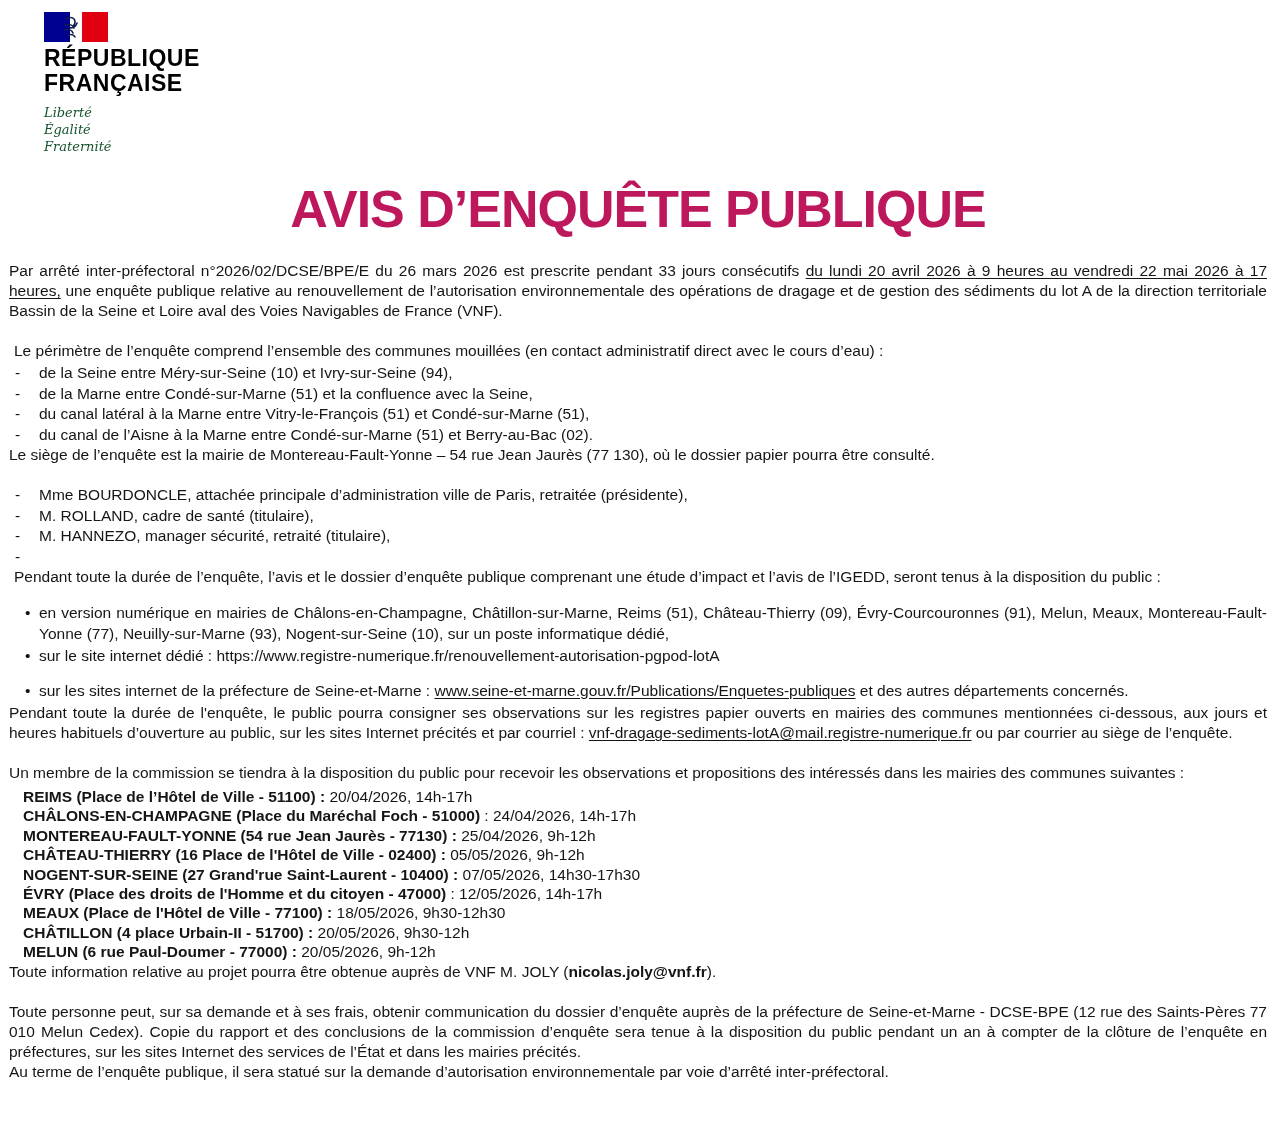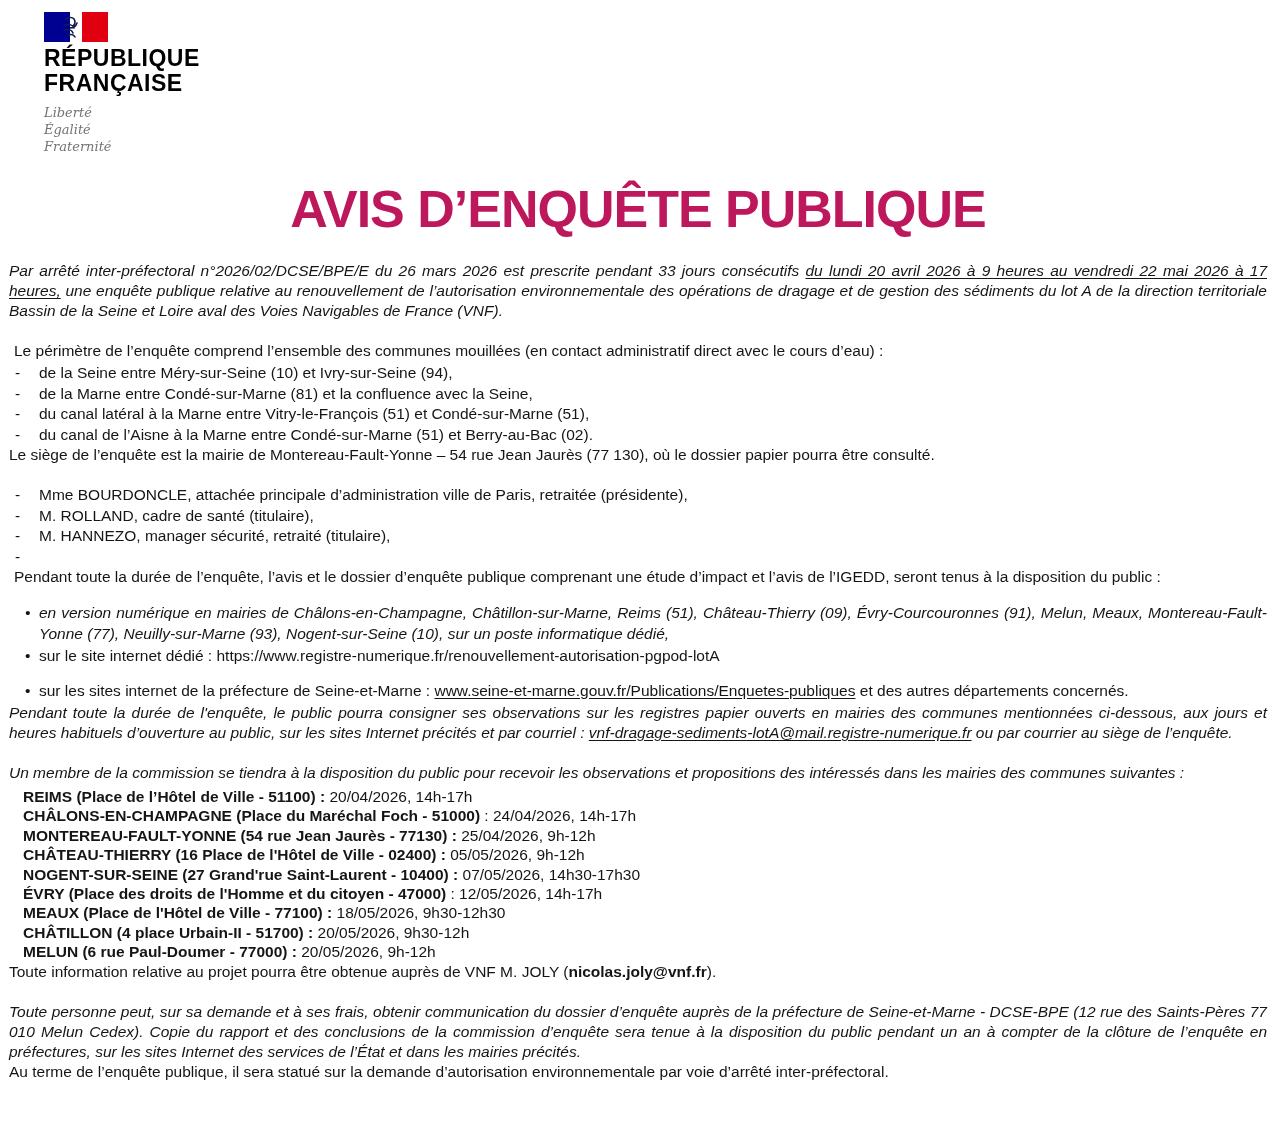--- a/index.html
+++ b/index.html
@@ -27,35 +27,35 @@
     line-height:25px;
     letter-spacing:0.5px;
     color:#000000;
   }
   .motto{
     margin-top:8px;
     font-family:"DejaVu Serif","Liberation Serif",serif;
     font-style:italic;
     font-size:13px;
     line-height:17px;
-    color:#737373;
+    color:#14532d;
   }
   
   h1.title{
     margin:26px 0 24px 0;
     text-align:center;
     font-size:52px;
     line-height:56px;
     font-weight:bold;
     letter-spacing:-1px;
     color:#be185d;
   }
   
   p, .li-row{font-size:15.5px;line-height:20px;margin:0;}
-  .just{text-align:justify;font-style:italic;}
+  .just{text-align:justify;}
   .u{text-decoration:underline;text-underline-offset:2px;}
   .b{font-weight:bold;}
   .sp-after{margin-bottom:20px;}
   .sp-after-sm{margin-bottom:12px;}
   .indent1{padding-left:5px;}
   
   .dash-list{margin:2px 0 0 0;}
   .dash-row{display:flex;font-size:15.5px;line-height:20.5px;}
   .dash-row .mk{width:30px;flex:0 0 30px;padding-left:6px;box-sizing:border-box;}
   
@@ -97,21 +97,21 @@
   <p class="just sp-after"><span>Par arrêté inter-préfectoral n°2026/02/DCSE/BPE/E du 26 mars 2026 est prescrite pendant 33 jours consécutifs </span><span class="u">du lundi 20 avril 2026 à 9 heures au vendredi 22 mai 2026 à 17 heures,</span><span> une enquête publique relative au renouvellement de l’autorisation environnementale des opérations de dragage et de gestion des sédiments du lot A de la direction territoriale Bassin de la Seine et Loire aval des Voies Navigables de France (VNF).</span></p>
 
   <p class="indent1">Le périmètre de l’enquête comprend l’ensemble des communes mouillées (en contact administratif direct avec le cours d’eau) :</p>
   <div class="dash-list sp-after">
     <div class="dash-row">
         <span class="mk">-</span>
         <span>de la Seine entre Méry-sur-Seine (10) et Ivry-sur-Seine (94),</span>
       </div>
     <div class="dash-row">
         <span class="mk">-</span>
-        <span>de la Marne entre Condé-sur-Marne (81) et la confluence avec la Seine,</span>
+        <span>de la Marne entre Condé-sur-Marne (51) et la confluence avec la Seine,</span>
       </div>
     <div class="dash-row">
         <span class="mk">-</span>
         <span>du canal latéral à la Marne entre Vitry-le-François (51) et Condé-sur-Marne (51),</span>
       </div>
     <div class="dash-row">
         <span class="mk">-</span>
         <span>du canal de l’Aisne à la Marne entre Condé-sur-Marne (51) et Berry-au-Bac (02).</span>
       </div>
   </div>

